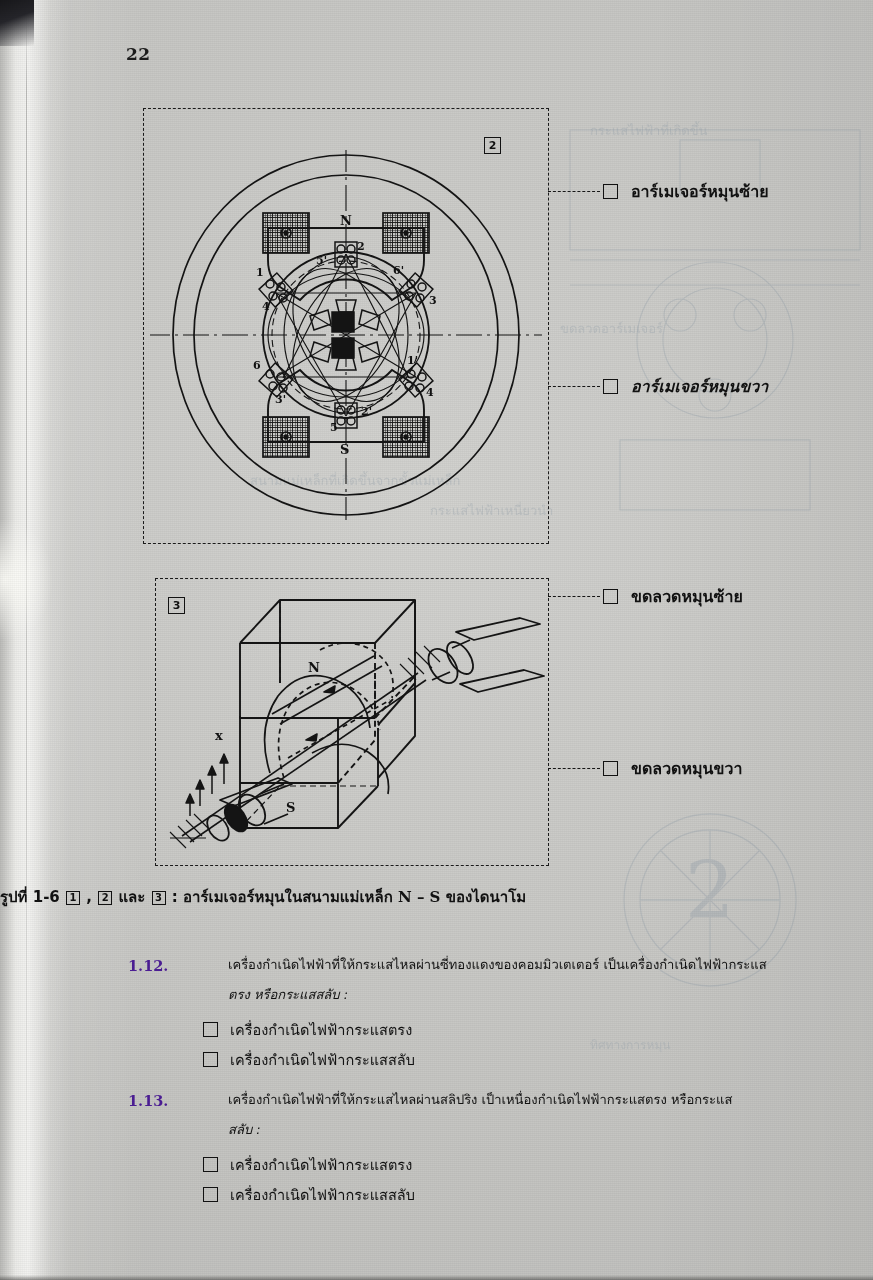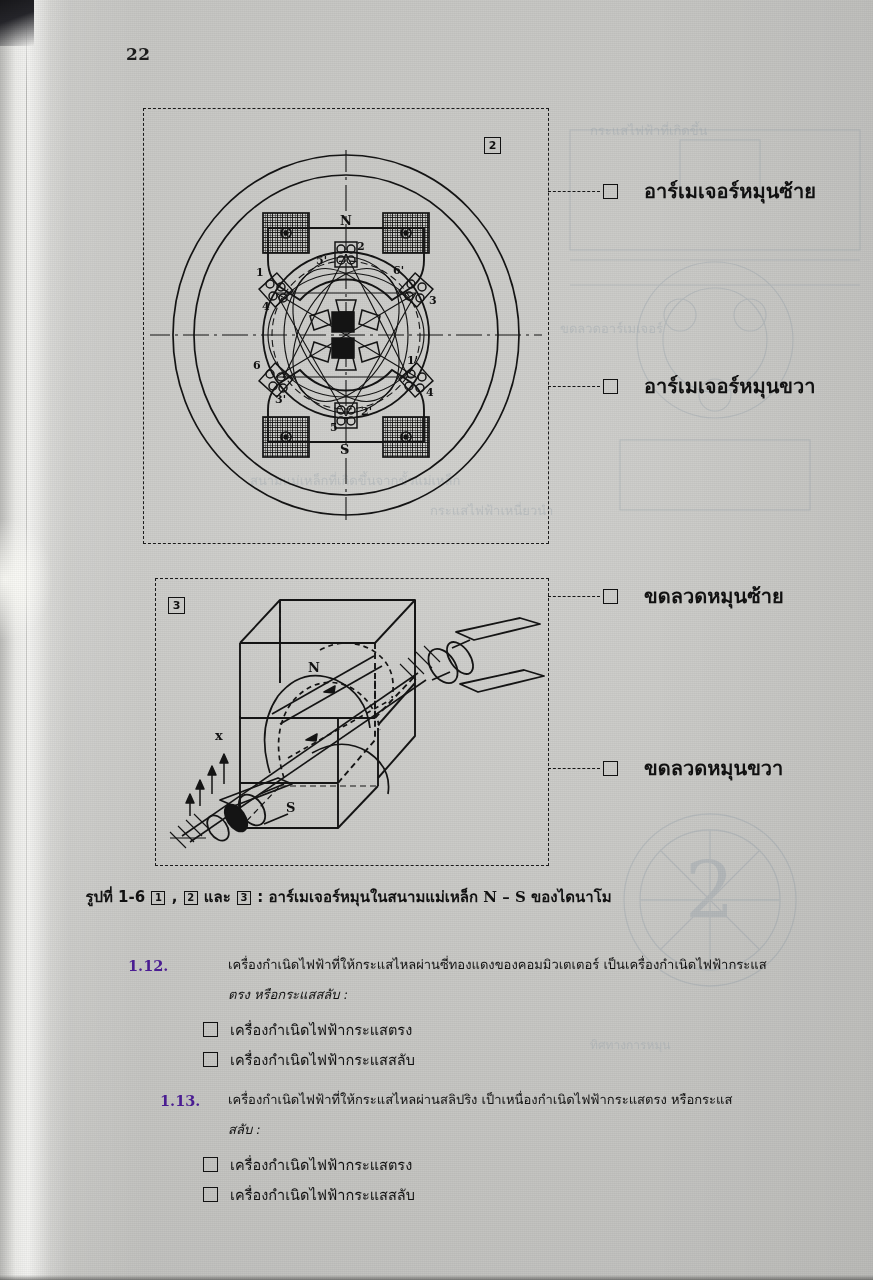--- a/index.html
+++ b/index.html
@@ -158,33 +158,32 @@
     border-top: 1.6px dashed #151515;
   }
   .callout .cbox {
     width: 15px; height: 15px;
     border: 1.6px solid #111;
     box-sizing: border-box;
     margin-left: 3px;
     flex: 0 0 auto;
   }
   .callout .ctext {
-    margin-left: 26px;
-    font-family: "DejaVu Sans", sans-serif;
-    font-size: 20px;
+    margin-left: 13px;
+    font-family: "DejaVu Sans", sans-serif;
+    font-size: 16px;
     color: #111;
     white-space: nowrap;
     font-weight: 600;
   }
 
   .caption {
     position: absolute;
     left: 0; top: 885px;
     width: 697px;
-    text-align: center;
     font-family: "DejaVu Sans", sans-serif;
     font-size: 15px;
     font-weight: 700;
     color: #111;
   }
   .caption .boxnum {
     display: inline-flex;
     width: 14px; height: 14px;
     border: 1.5px solid #111;
     box-sizing: border-box;
@@ -415,21 +414,21 @@
       </g>
     </g>
   </svg>
 
   <div class="callout" style="left:548px; top:180px;">
     <span class="lead"></span>
     <span class="cbox"></span>
     <span class="ctext">อาร์เมเจอร์หมุนซ้าย</span>
   </div>
 
-  <div class="callout" style="left:548px; top:375px;">
+  <div class="callout" style="left:548px; top:375px;font-style:italic;">
     <span class="lead"></span>
     <span class="cbox"></span>
     <span class="ctext">อาร์เมเจอร์หมุนขวา</span>
   </div>
 
   <div class="figure-frame" style="left:155px; top:578px; width:394px; height:288px;"></div>
 
   <div class="panel-badge" style="left:168px; top:597px;">3</div>
 
   <svg style="position:absolute; left:160px; top:588px;" width="390" height="278" viewBox="0 0 390 278">
@@ -550,21 +549,21 @@
       <span class="obox"></span>
       <span class="otext">เครื่องกำเนิดไฟฟ้ากระแสตรง</span>
     </div>
     <div class="opt" style="left:203px; top:1048px;">
       <span class="obox"></span>
       <span class="otext">เครื่องกำเนิดไฟฟ้ากระแสสลับ</span>
     </div>
   </div>
 
   <div class="qblock" style="left:0; top:0; width:873px; height:1280px;">
-    <div class="qnum" style="left:128px; top:1092px;margin-left:32px;">1.13.</div>
+    <div class="qnum" style="left:128px; top:1092px;">1.13.</div>
     <div class="qtext" style="left:198px; top:1085px;">
       <span class="l1">เครื่องกำเนิดไฟฟ้าที่ให้กระแสไหลผ่านสลิปริง  เป็าเหนื่องกำเนิดไฟฟ้ากระแสตรง   หรือกระแส</span>
       <span class="l2">สลับ :</span>
     </div>
 
     <div class="opt" style="left:203px; top:1153px;">
       <span class="obox"></span>
       <span class="otext">เครื่องกำเนิดไฟฟ้ากระแสตรง</span>
     </div>
     <div class="opt" style="left:203px; top:1183px;">

